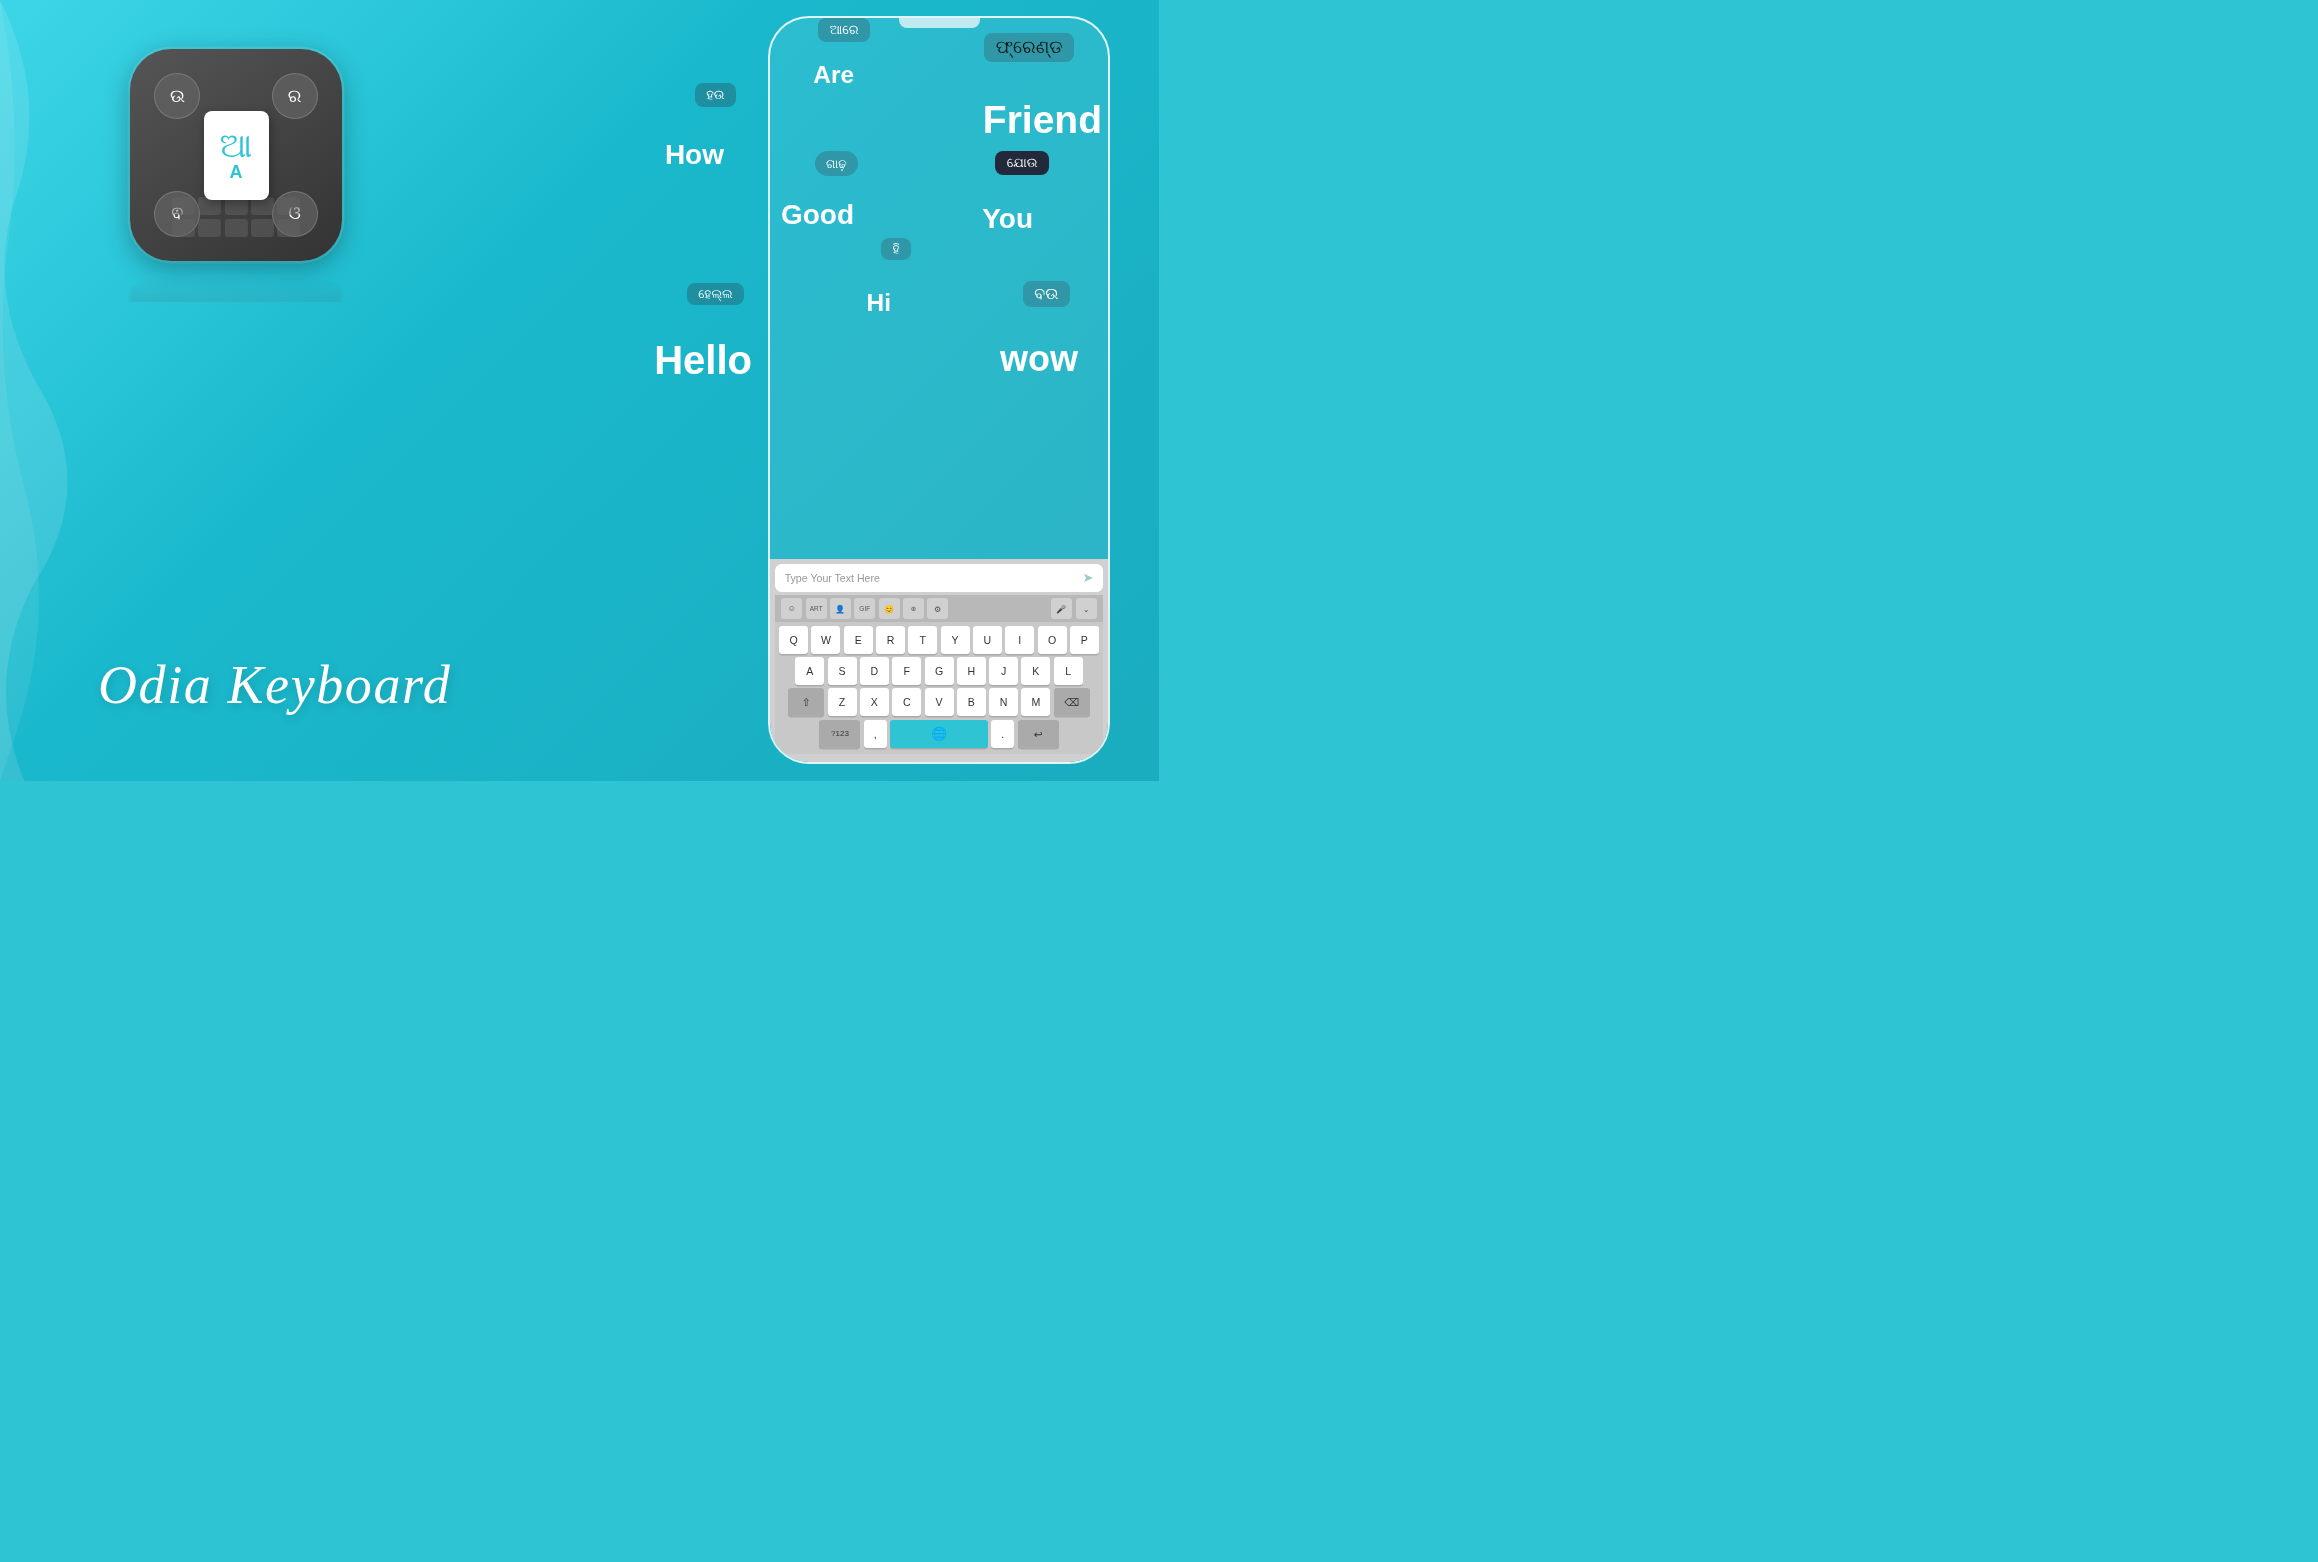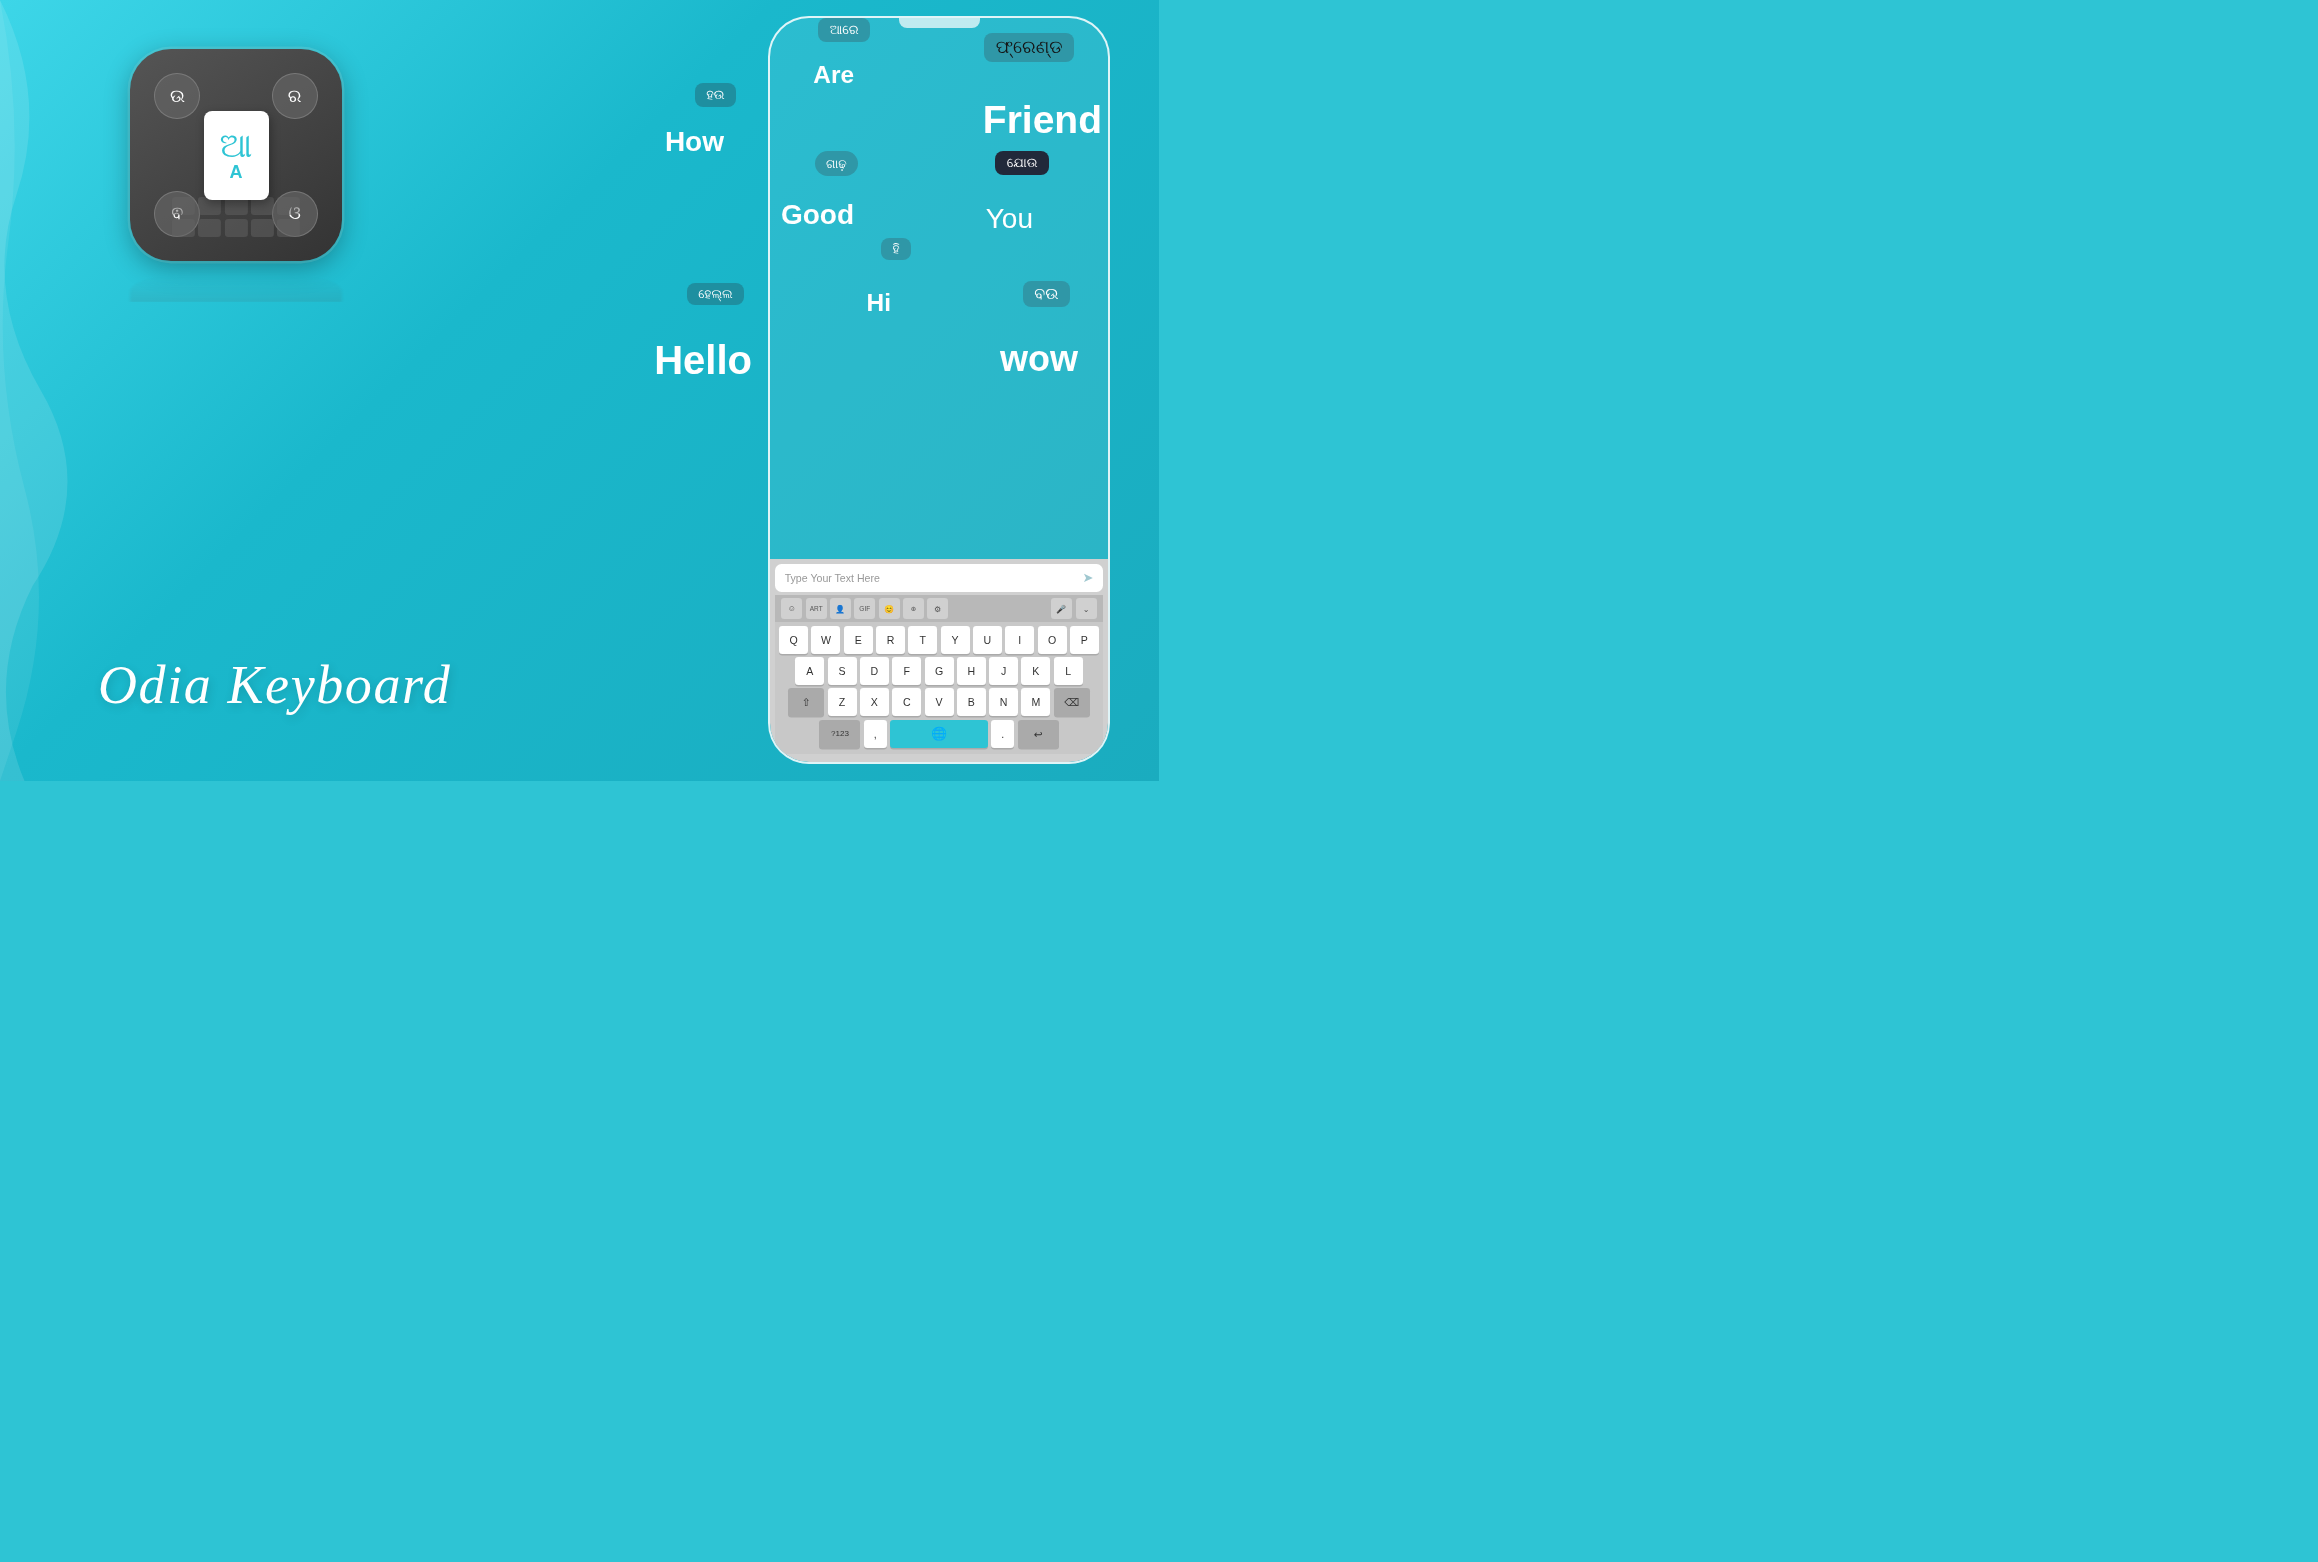--- a/index.html
+++ b/index.html
@@ -292,27 +292,27 @@
 
 <div class="app-title">Odia Keyboard</div>
 
 <div style="position:absolute; right:289px; top:18px; background:#1e8fa0; border-radius:8.1px; padding:4.1px 11.4px; color:white; font-size:13px;" class="odia">ଆରେ</div>
 <div style="position:absolute; right:305px; top:61px; color:white; font-size:24.4px; font-weight:700;">Are</div>
 
 <div style="position:absolute; right:85px; top:33px; background:#1e8fa0; border-radius:8.1px; padding:4.1px 11.4px; color:#000000; font-size:18px;" class="odia">ଫ୍ରେଣ୍ଡ</div>
 <div style="position:absolute; right:57px; top:98px; color:white; font-size:39px; font-weight:700;">Friend</div>
 
 <div style="position:absolute; right:423px; top:83px; background:#1e8fa0; border-radius:8.1px; padding:4.1px 11.4px; color:white; font-size:13px;" class="odia">ହଉ</div>
-<div style="position:absolute; right:435px; top:126px; color:white; font-size:28px; font-weight:700;">How</div>
+<div style="position:absolute; right:435px; top:139px; color:white; font-size:28px; font-weight:700;">How</div>
 
 <div style="position:absolute; right:301px; top:151px; background:#1e8fa0; border-radius:16.3px; padding:5.7px 11.4px; color:white; font-size:12.2px;" class="odia">ଗାଢ଼</div>
 <div style="position:absolute; right:305px; top:199px; color:white; font-size:28px; font-weight:700;">Good</div>
 
 <div style="position:absolute; right:110px; top:151px; background:#0f172a; border-radius:8.1px; padding:4.1px 11.4px; color:white; font-size:13px;margin-left:36px;" class="odia">ଯୋଉ</div>
-<div style="position:absolute; right:126px; top:203px; color:white; font-size:28px; font-weight:400;">You</div>
+<div style="position:absolute; right:126px; top:203px; color:white; font-size:28px; font-weight:700;">You</div>
 
 <div style="position:absolute; right:248px; top:238px; background:#1e8fa0; border-radius:8.1px; padding:4.1px 11.4px; color:white; font-size:12.2px;" class="odia">ହି</div>
 <div style="position:absolute; right:268px; top:289px; color:white; font-size:24.4px; font-weight:700;">Hi</div>
 
 <div style="position:absolute; right:415px; top:283px; background:#1e8fa0; border-radius:8.1px; padding:4.1px 11.4px; color:white; font-size:12.2px;" class="odia">ହେଲ୍ଲ</div>
 <div style="position:absolute; right:407px; top:338px; color:white; font-size:40px; font-weight:700;">Hello</div>
 
 <div style="position:absolute; right:89px; top:281px; background:#1e8fa0; border-radius:8.1px; padding:4.1px 11.4px; color:white; font-size:16px;" class="odia">ବଉ</div>
 <div style="position:absolute; right:81px; top:338px; color:white; font-size:36px; font-weight:700;">wow</div>
 

